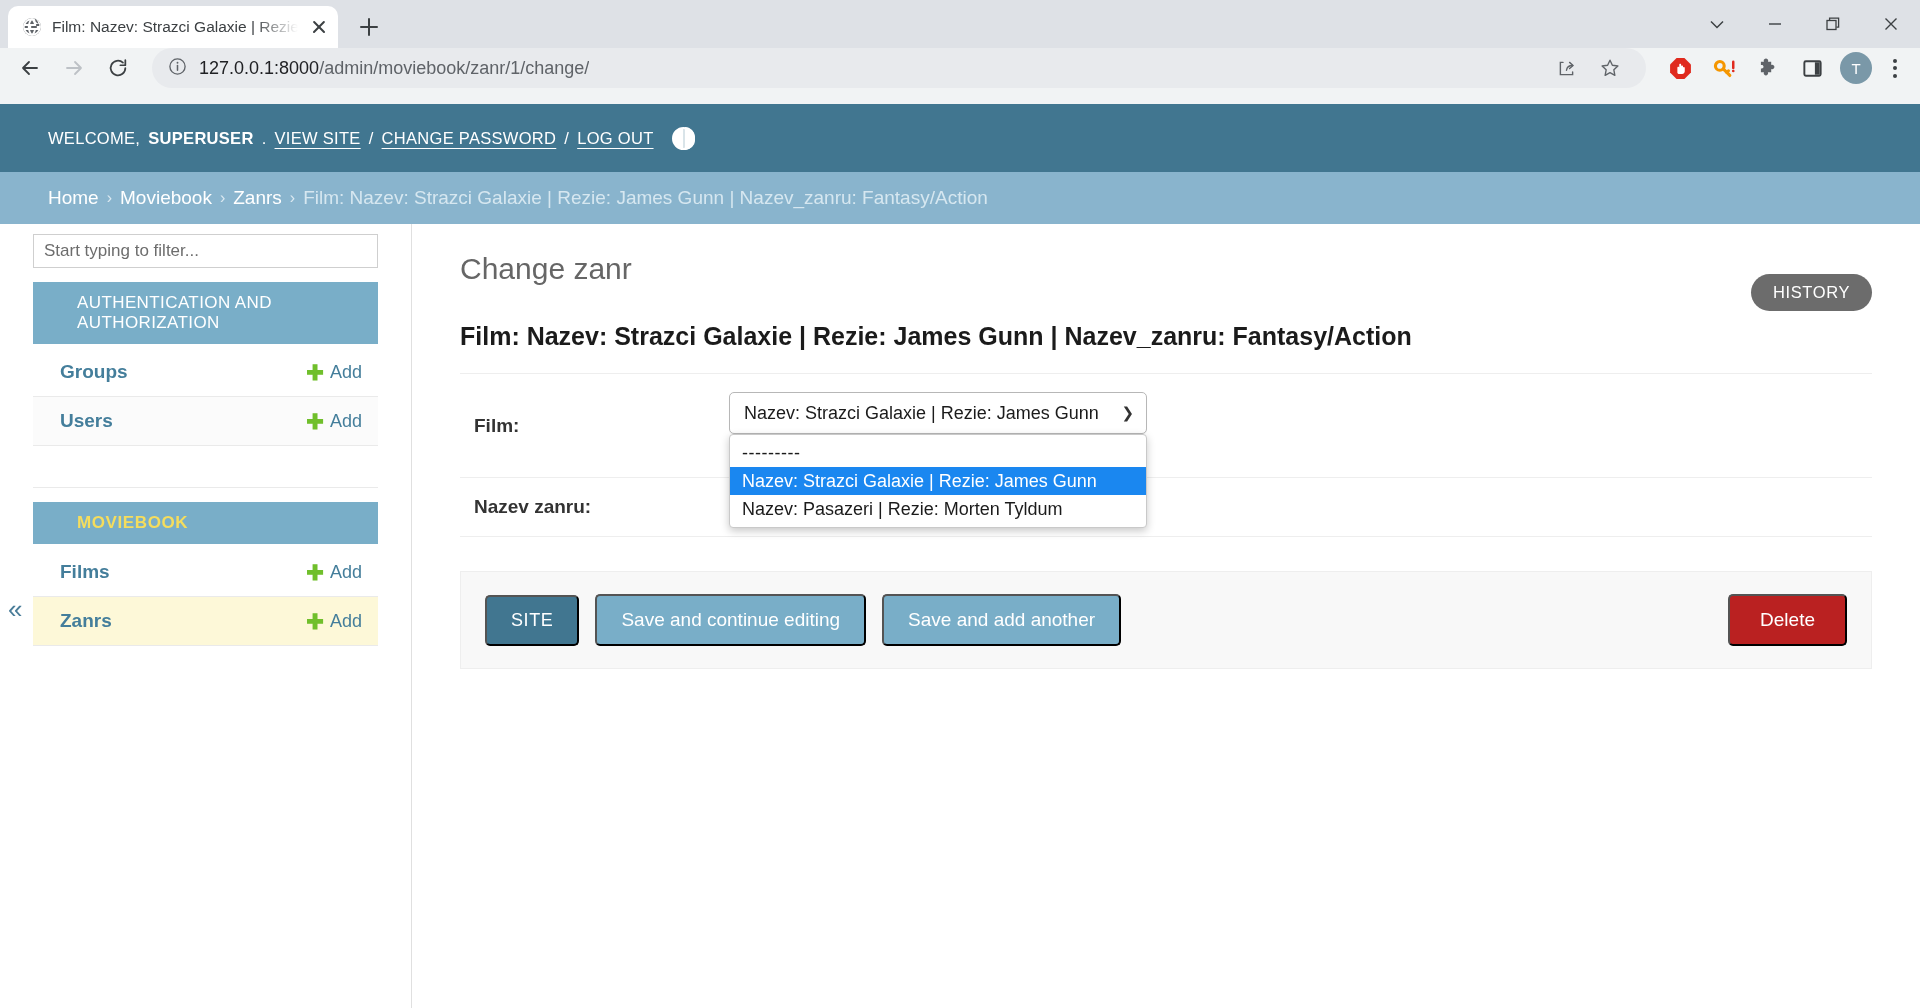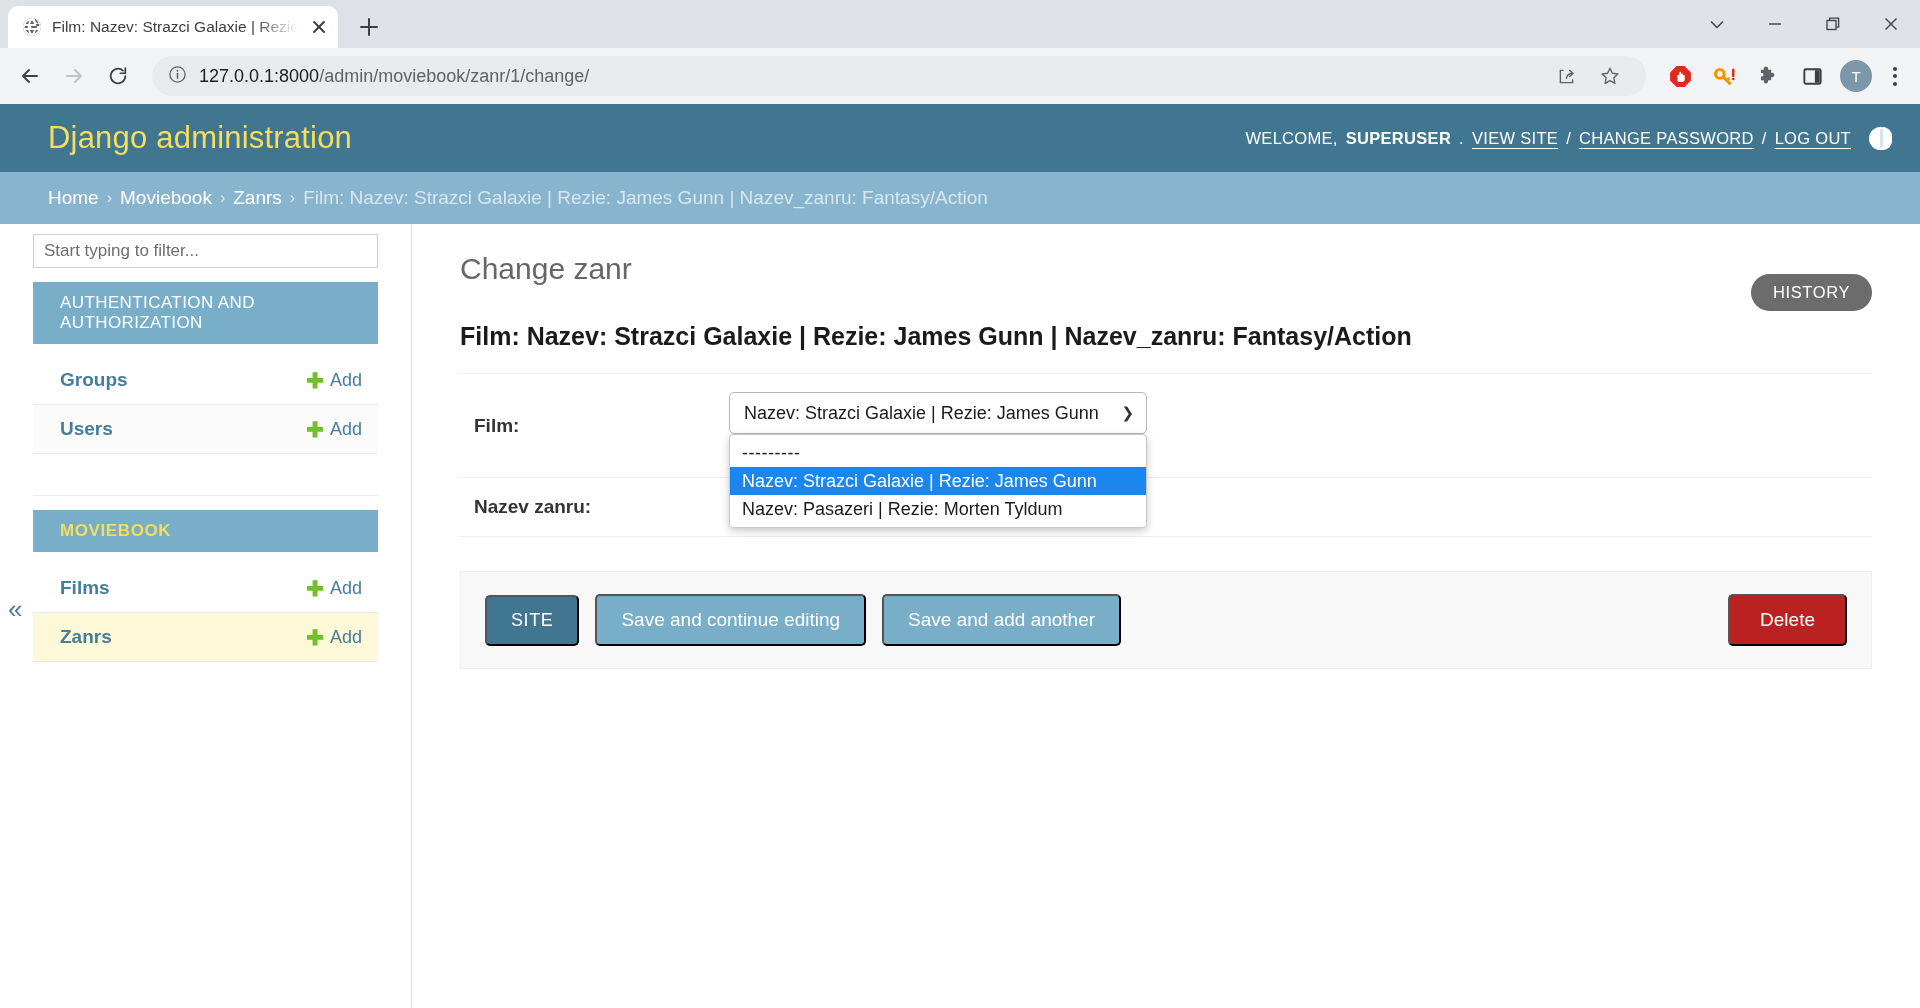--- a/index.html
+++ b/index.html
@@ -45,21 +45,21 @@
   }
   .new-tab::before { left: 8px; top: 16px; width: 18px; height: 2.2px; }
   .new-tab::after  { left: 16px; top: 8px; width: 2.2px; height: 18px; }
 
   .win-ctrls { position: absolute; right: 0; top: 0; height: 48px; display: flex; align-items: center; }
   .win-btn { width: 58px; height: 48px; display: flex; align-items: center; justify-content: center; }
   .win-btn svg { display: block; }
 
   .toolbar {
     height: 56px; flex: 0 0 56px; background: #f1f3f4;
-    display: flex; align-items: center; padding: 0 10px; gap: 4px;
+    display: flex; align-items: flex-start; padding: 0 10px; gap: 4px;
   }
   .nav-btn {
     width: 40px; height: 40px; display: flex; align-items: center; justify-content: center;
     border-radius: 50%;
   }
   .omnibox {
     flex: 1; height: 40px; margin: 0 10px; background: #e8eaed; border-radius: 20px;
     display: flex; align-items: center; padding: 0 16px; gap: 12px; min-width: 0;
   }
   .omni-url { font-size: 18px; color: #5f6368; white-space: nowrap; overflow: hidden; }
@@ -122,21 +122,21 @@
     font-size: 17px; color: #666; display: flex; align-items: center;
   }
   .nav-filter input {
     width: 100%; border: 0; outline: none; font-size: 17px;
     font-family: "Liberation Sans", sans-serif; color: #333; background: transparent;
   }
   .nav-filter input::placeholder { color: #6d6d6d; }
   .app-block { margin-top: 14px; }
   .app-title {
     background: #79aec8; color: #fff; font-size: 17px; font-weight: 700;
-    letter-spacing: .6px; padding: 11px 0 11px 27px; margin: 12px 33px;
+    letter-spacing: .6px; padding: 11px 0 11px 44px; margin: 4px 33px;
     text-transform: uppercase;
   }
   .app-title.auth { font-weight: 400; color: #ffffff; letter-spacing: .4px; }
   .app-title.moviebook { color: #f5dd5d; }
   .model-row {
     margin: 0 33px; padding: 13px 16px 13px 27px; border-bottom: 1px solid #eaeaea;
     display: flex; align-items: center; justify-content: space-between;
   }
   .model-row.alt { background: #fbfbfb; }
   .model-row.current { background: #fdf8d8; }
@@ -317,21 +317,20 @@
     <span class="kebab">
         <i></i>
         <i></i>
         <i></i>
       </span>
   </div>
 
   <div class="viewport">
 
     <div class="dj-header">
-      <div class="dj-brand">Django administration</div>
       <div class="dj-usertools">
         <span>WELCOME,</span>
         <span class="strong">SUPERUSER</span>
           <span>.</span>
         <a href="#">VIEW SITE</a>
         <span>/</span>
         <a href="#">CHANGE PASSWORD</a>
         <span>/</span>
         <a href="#">LOG OUT</a>
         <span class="theme-toggle"></span>

